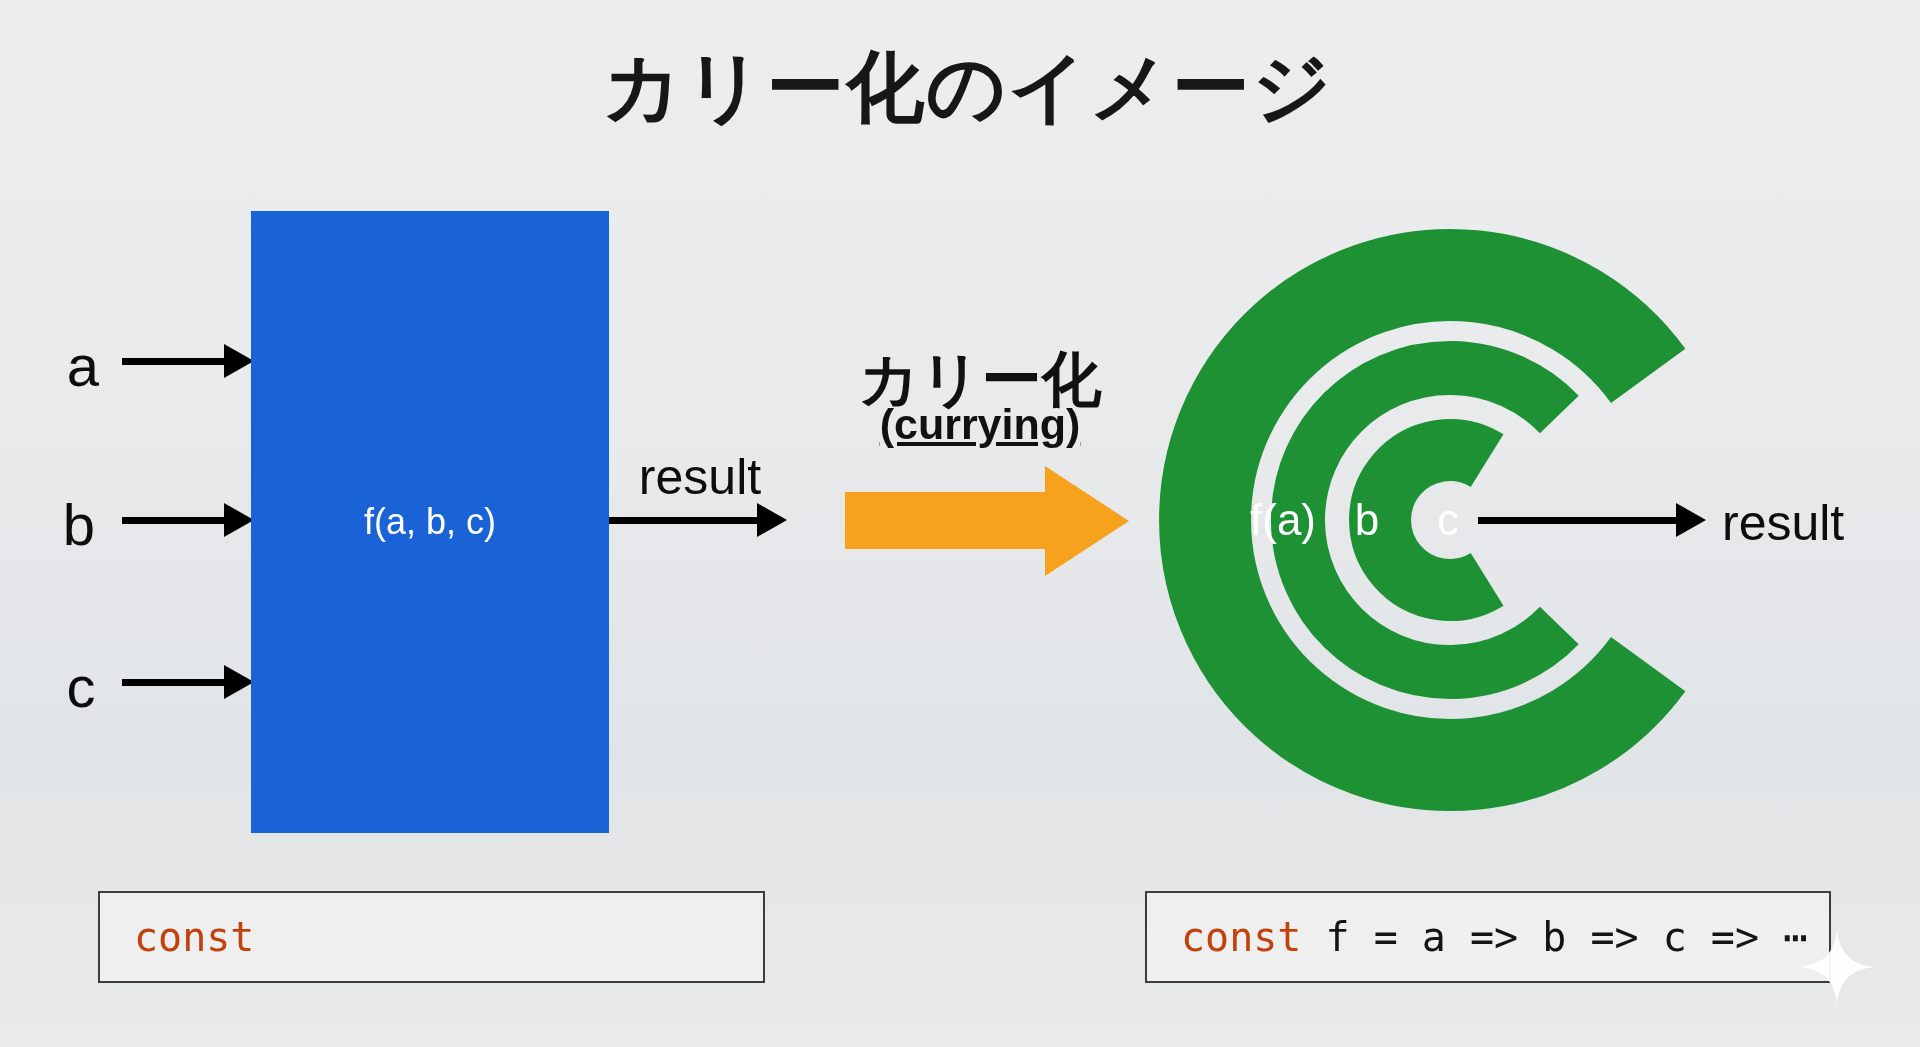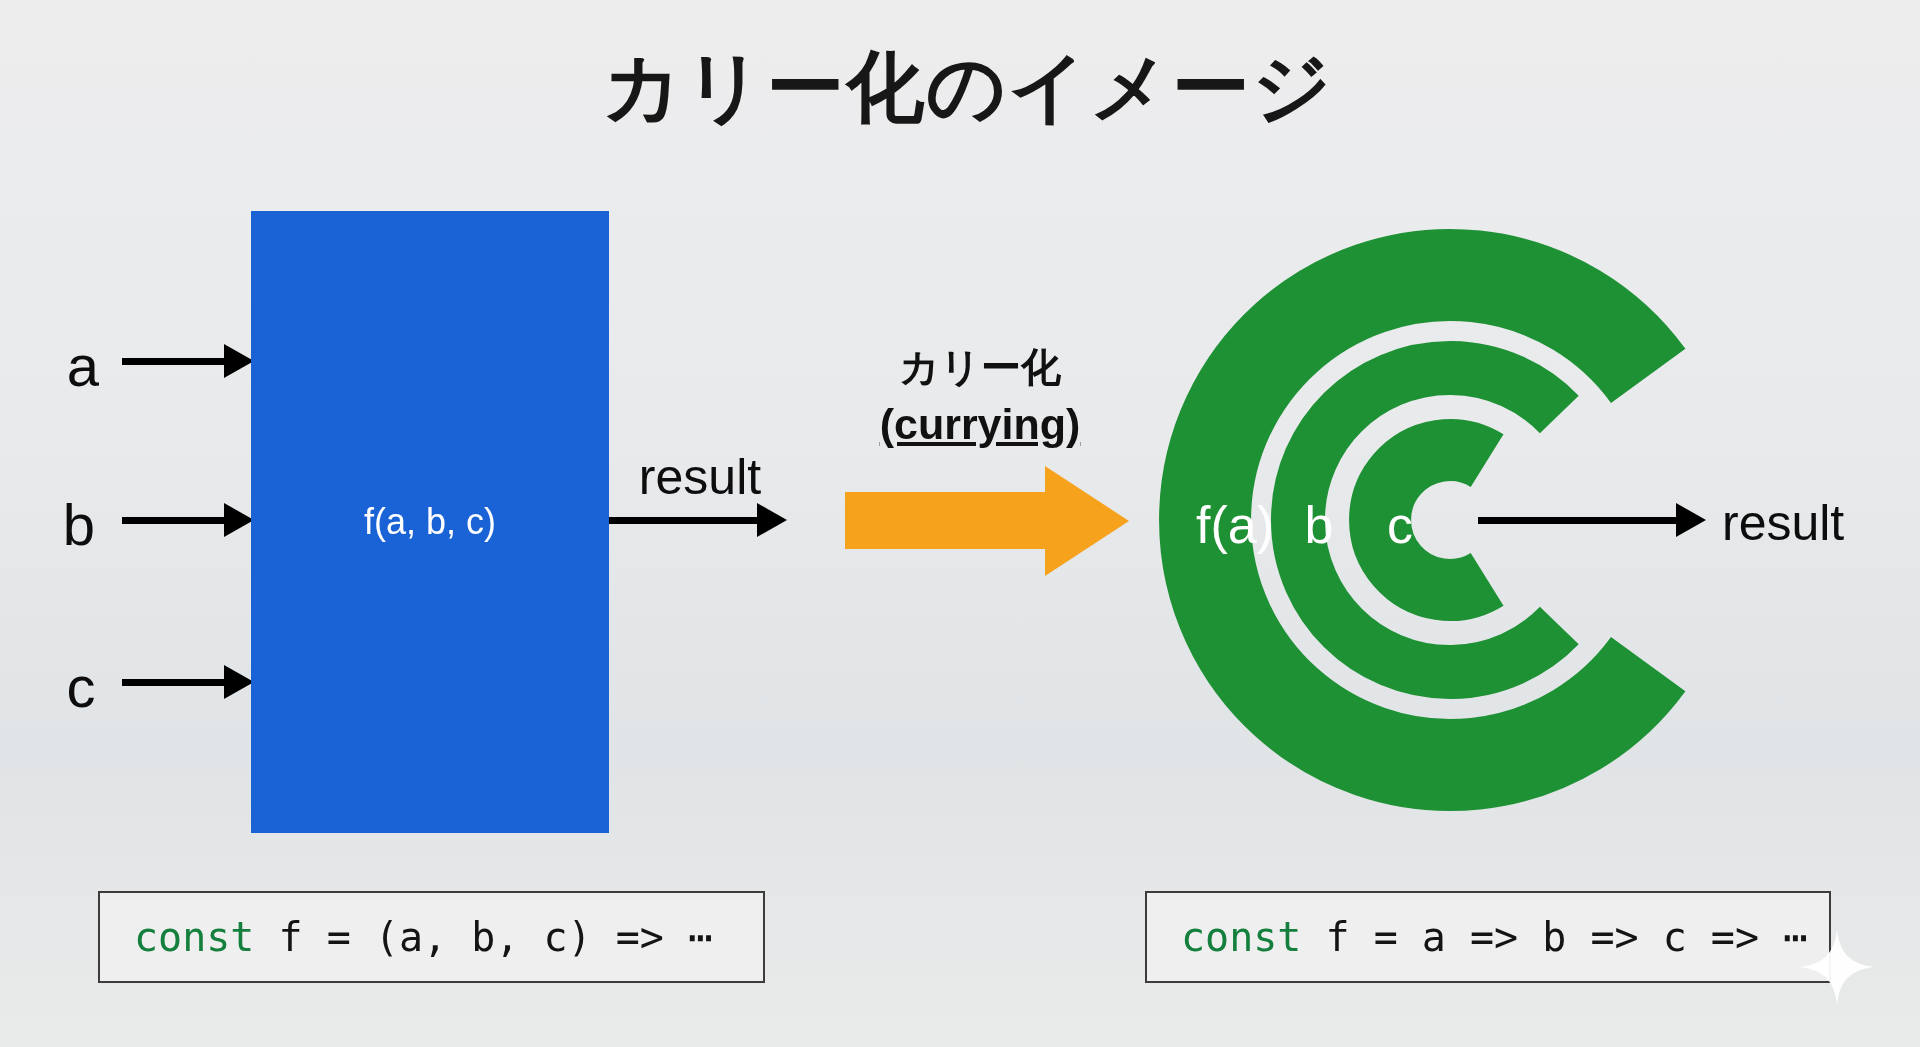--- a/index.html
+++ b/index.html
@@ -53,21 +53,21 @@
 
   .result-label { position: absolute; font-size: 50px; color: #0d0d0d; }
 
   .transform-ja, .transform-en {
     position: absolute;
     left: 800px; width: 360px;
     text-align: center;
     font-weight: 700;
     color: #111;
   }
-  .transform-ja { top: 340px; font-size: 40px; }
+  .transform-ja { top: 340px; font-size: 60px; }
   .transform-en { top: 400px; font-size: 43px; text-decoration: underline; }
 
   .orange-shaft {
     position: absolute;
     left: 845px; top: 492px;
     width: 202px; height: 57px;
     background: #f6a21d;
   }
   .orange-head {
     position: absolute;
@@ -77,40 +77,41 @@
     border-bottom: 55px solid transparent;
     border-left: 84px solid #f6a21d;
   }
 
   .curry-svg { position: absolute; left: 1150px; top: 220px; }
 
   .green-label {
     position: absolute;
     top: 495px;
     color: #ffffff;
-    font-size: 52px;
+    font-size: 44px;
     text-align: center;
+    padding-left: 48px;
   }
 
   .code-box {
     position: absolute;
     top: 891px;
     height: 92px;
     background: #efefef;
     border: 2px solid #3c3c3c;
     box-sizing: border-box;
     display: flex;
     align-items: center;
     padding-left: 34px;
     font-family: "DejaVu Sans Mono", "Liberation Mono", monospace;
     font-size: 40px;
     color: #141414;
     white-space: pre;
   }
-  .code-box .kw { color: #15803d; }
+  .code-box .kw { color: #c2410c; }
 
   .sparkle { position: absolute; left: 1798px; top: 928px; }
 </style>
 </head>
 <body>
 
 <div class="slide">
 
   <h1 class="title">カリー化のイメージ</h1>
 
@@ -156,21 +157,21 @@
   <div class="green-label" style="left:1297px; width:44px;">b</div>
   <div class="green-label" style="left:1378px; width:44px;">c</div>
 
   <div class="arrow" style="left:1478px; top:503px; width:228px;">
     <div class="shaft"></div>
     <div class="head"></div>
   </div>
   <div class="result-label" style="left:1722px; top:494px;">result</div>
 
   <div class="code-box" style="left:98px; width:667px;">
-    <span class="kw">const</span><span> f = (a, b, c) =&gt; ⋯</span>
+    <span class="kw">const</span>
   </div>
   <div class="code-box" style="left:1145px; width:686px;">
     <span class="kw">const</span><span> f = a =&gt; b =&gt; c =&gt; ⋯</span>
   </div>
 
   <svg class="sparkle" width="78" height="78" viewBox="0 0 76 76">
     <path d="M38 2 C41 25 51 35 74 38 C51 41 41 51 38 74 C35 51 25 41 2 38 C25 35 35 25 38 2 Z" fill="#ffffff" opacity="0.95"></path>
   </svg>
 
 </div>

